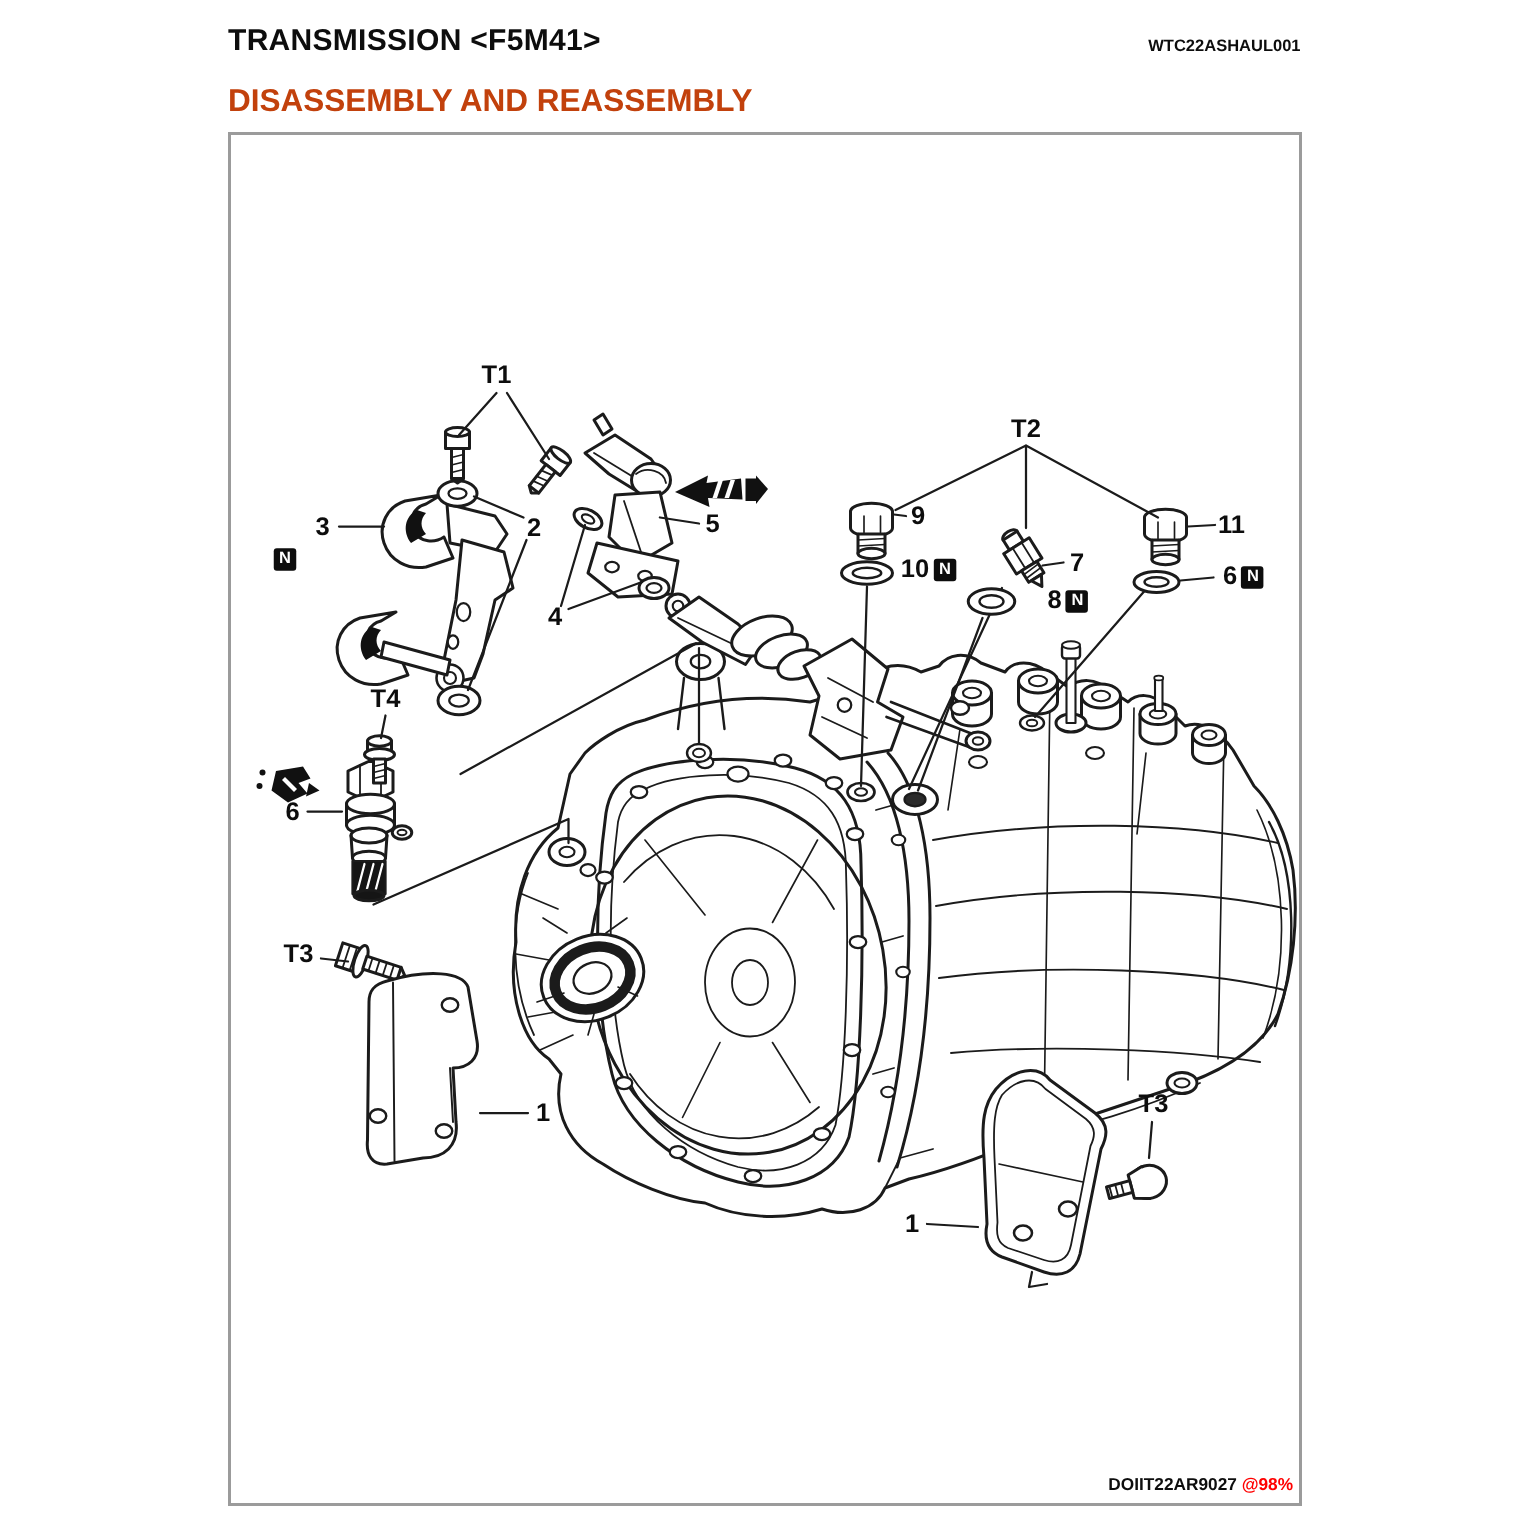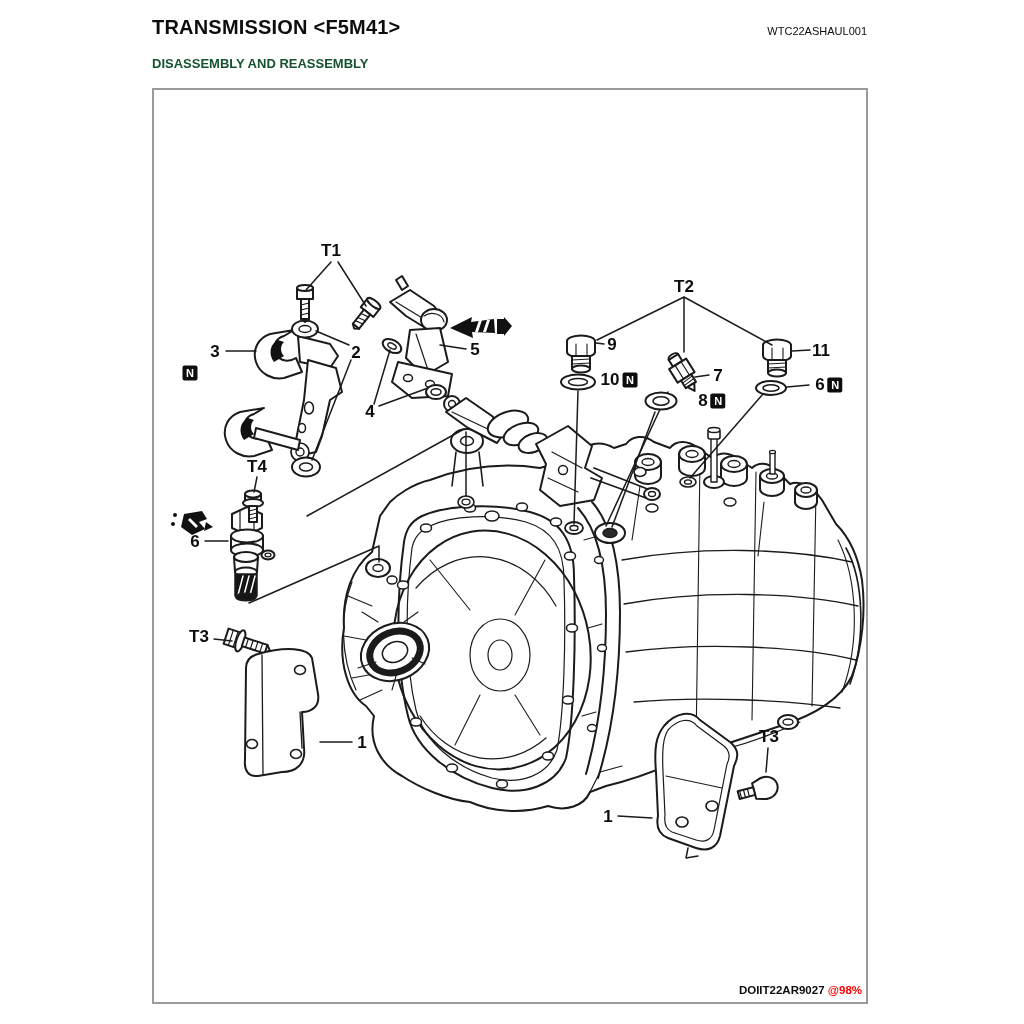--- a/index.html
+++ b/index.html
@@ -6,24 +6,24 @@
   body{
     width:1024px;height:1024px;position:relative;background:#ffffff;
     font-family:"Liberation Sans","DejaVu Sans",sans-serif;color:#111;
     overflow:hidden;
   }
   .hdr-title{
     position:absolute;left:152px;top:16px;font-size:20px;font-weight:bold;
     letter-spacing:.2px;color:#0d0d0d;text-align:center;
   }
   .hdr-code{
-    position:absolute;right:157px;top:25px;font-size:11px;font-weight:normal;color:#0d0d0d;
+    position:absolute;right:157px;top:25px;font-size:11px;font-weight:bold;color:#0d0d0d;
   }
   .hdr-sub{
-    position:absolute;left:152px;top:56px;font-size:13px;font-weight:bold;color:#14532d;
+    position:absolute;left:152px;top:56px;font-size:21px;font-weight:bold;color:#c2410c;
   }
   .frame{
     position:absolute;left:152px;top:88px;width:716px;height:916px;
     border:2px solid #9b9b9b;background:#fff;box-sizing:border-box;
   }
   .art{position:absolute;left:0;top:0;width:1024px;height:1024px;}
   .callout{
     position:absolute;transform:translate(-50%,-50%);
     font-size:17px;font-weight:bold;color:#0d0d0d;white-space:nowrap;
     display:flex;align-items:flex-end;gap:3px;line-height:1;

